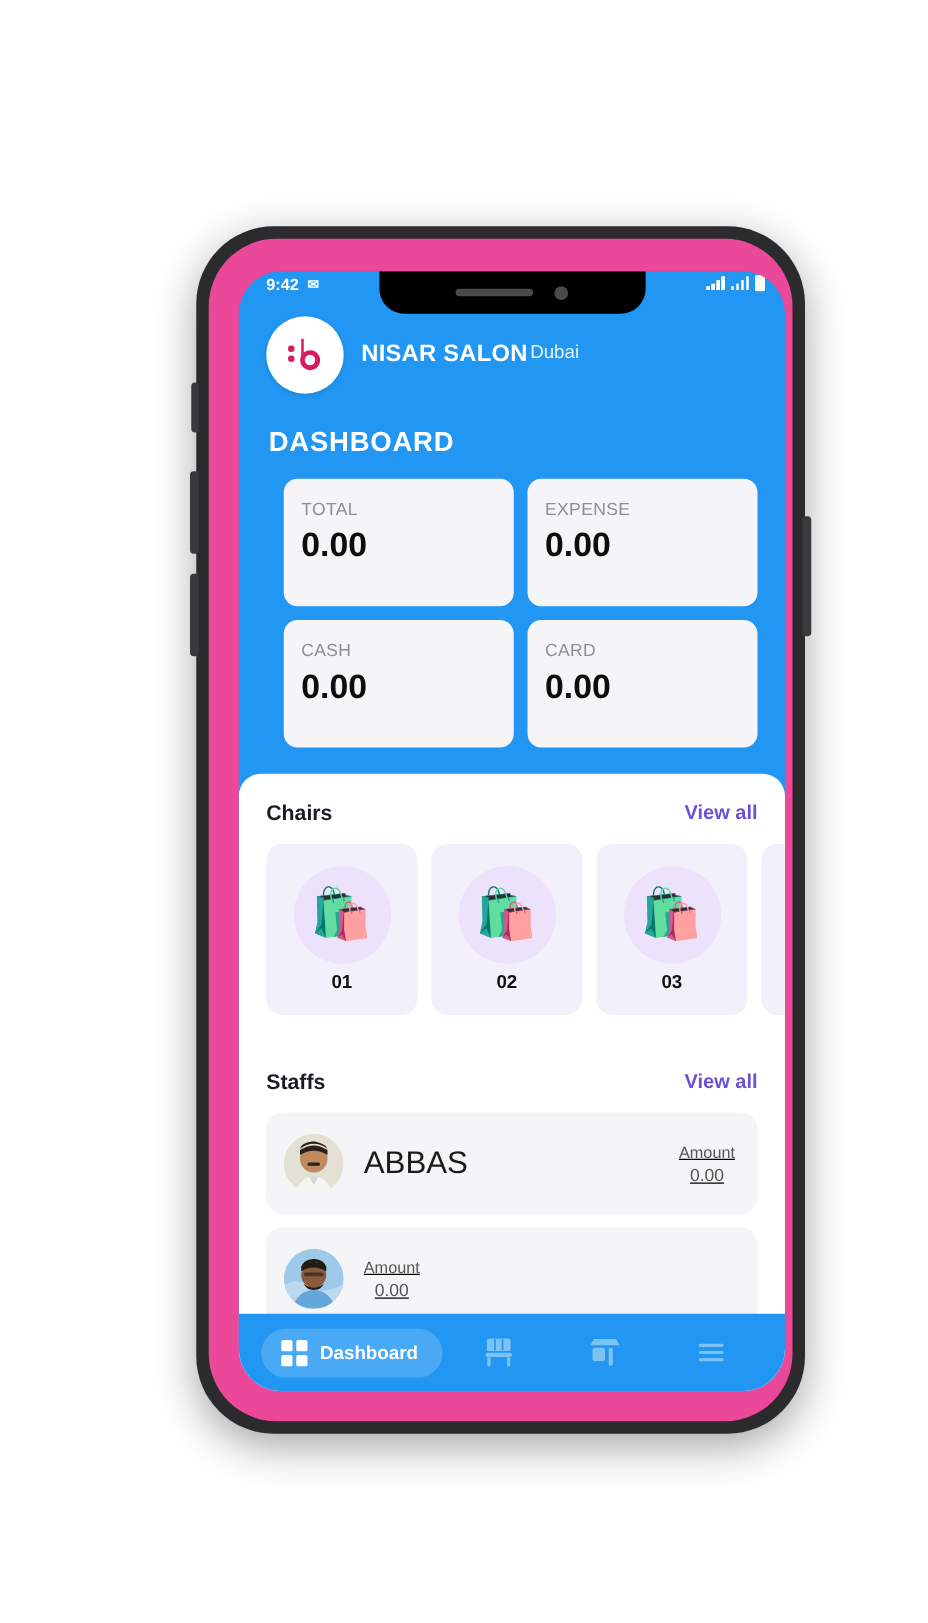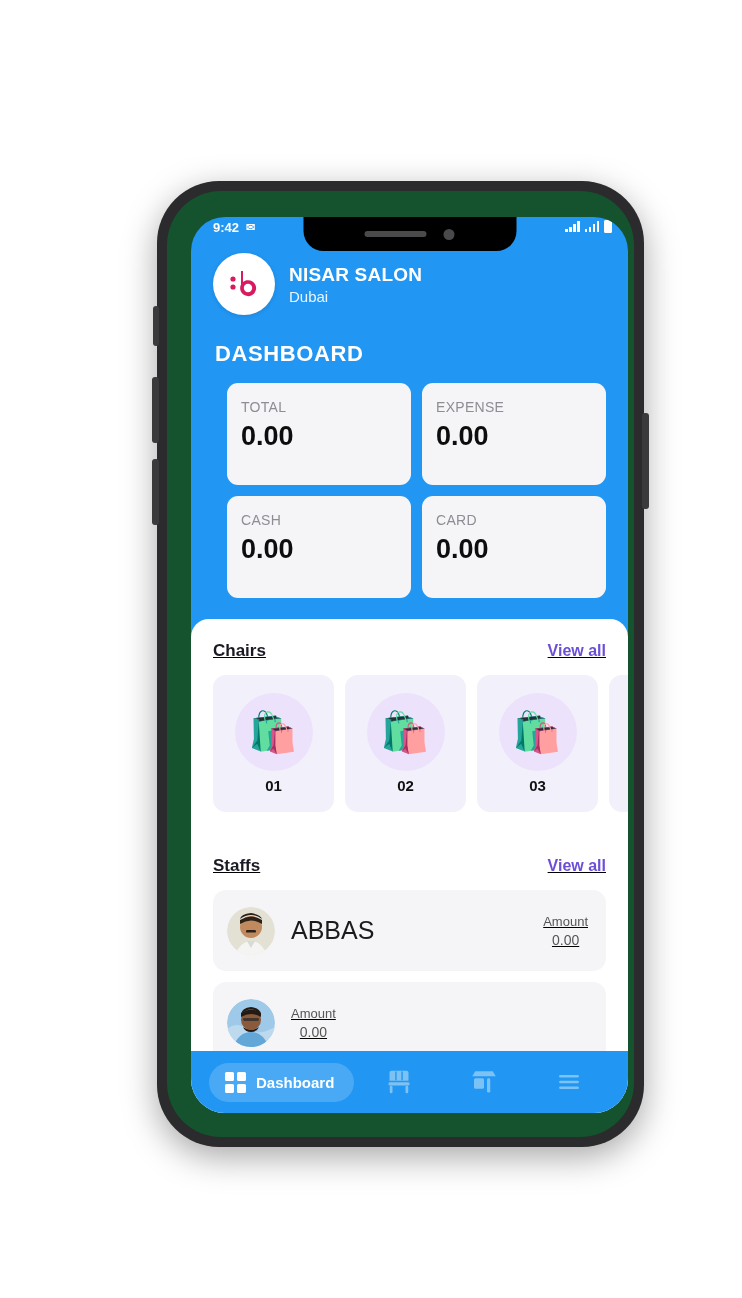--- a/index.html
+++ b/index.html
@@ -15,21 +15,21 @@
   .phone {
     position: absolute; left: 157px; top: 181px;
     width: 487px; height: 966px;
     background: #2b2b2d;
     border-radius: 62px;
     box-shadow: 0 10px 34px rgba(0,0,0,.35);
   }
   .phone-inner {
     position: absolute; left: 10px; top: 10px;
     width: 467px; height: 946px;
-    background: #14532d;
+    background: #ec4899;
     border-radius: 54px;
   }
   .screen {
     position: absolute; left: 24px; top: 26px;
     width: 437px; height: 896px;
     background: #2196f3;
     border-radius: 34px;
     overflow: hidden;
   }
   
@@ -70,21 +70,21 @@
 
   
   .header { position: relative; padding: 36px 22px 0 22px; }
   .brand { display: flex; align-items: center; gap: 14px; }
   .logo {
     width: 62px; height: 62px; border-radius: 50%;
     background: #fff; flex: none;
     display: flex; align-items: center; justify-content: center;
     box-shadow: 0 1px 4px rgba(0,0,0,.12);
   }
-  .brand-txt { display: flex; flex-direction: column; gap: 2px; }
+  .brand-txt { display: flex; flex-direction: row; gap: 2px; }
   .brand-name { color: #fff; font-size: 19px; font-weight: bold; letter-spacing: .2px; }
   .brand-sub  { color: #eaf4fe; font-size: 15px; }
 
   .page-title {
     color: #fff; font-size: 22px; font-weight: bold;
     letter-spacing: .6px; margin: 26px 0 0 2px;
   }
 
   
   .stats { padding: 16px 22px 0 36px; display: flex; flex-wrap: wrap; gap: 11px; }
@@ -97,21 +97,21 @@
   .stat-value { color: #0d0d0d; font-size: 27px; font-weight: bold; margin-top: 6px; }
 
   
   .sheet {
     position: absolute; left: 0; right: 0; top: 402px; bottom: 0;
     background: #fff; border-radius: 18px 18px 0 0;
     padding: 22px 0 0 0; overflow: hidden;
   }
   .sec-head {
     display: flex; align-items: center; justify-content: space-between;
-    padding: 0 22px; margin-bottom: 14px; text-decoration: underline;
+    padding: 0 22px; margin-bottom: 14px;
   }
   .sec-title { font-size: 17px; font-weight: bold; color: #1a1a24; }
   .sec-link  { font-size: 16px; font-weight: bold; color: #6c4fd8; cursor: pointer; }
 
   
   .chairs {
     display: flex; gap: 11px; padding: 0 0 0 22px;
     overflow: hidden;
   }
   .chair-card {

